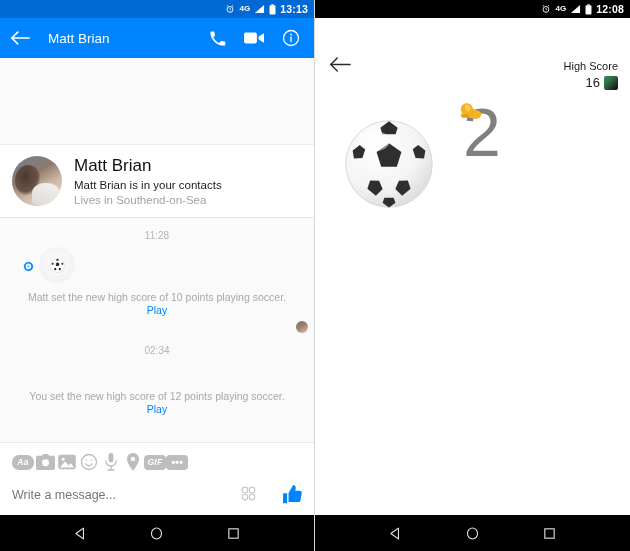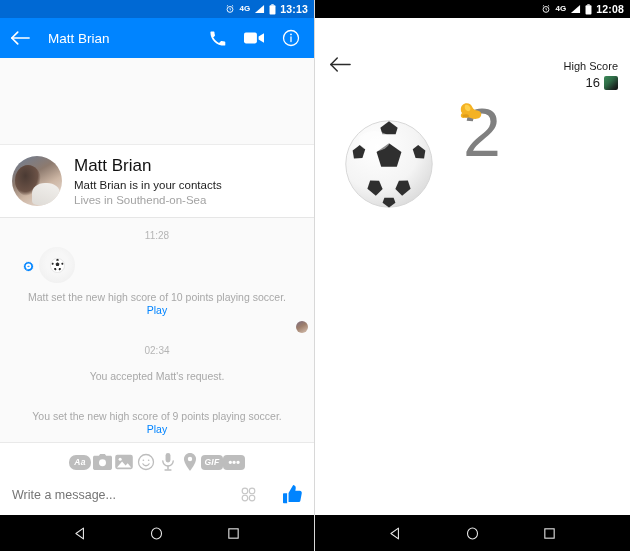--- a/index.html
+++ b/index.html
@@ -78,26 +78,26 @@
   .score-line { text-align:center; font-size:10.5px; color:#a8a8a8; padding:8px 12px 0; }
   .play-link { text-align:center; font-size:10.5px; color:#0084ff; padding-top:1px; cursor:pointer; }
   .receipt { display:flex; justify-content:flex-end; padding:5px 6px 0 0; }
   .receipt .avatar-xs { width:12px; height:12px; border-radius:50%;
     background:linear-gradient(150deg,#7a6a7e,#9e7f6c 45%,#d9c3b3); }
   .accepted { text-align:center; font-size:10.5px; color:#a8a8a8; padding:8px 0 0; }
   .blockgap { height:20px; }
 
   
   .composer { position:absolute; left:0; right:0; bottom:36px; background:#fff; border-top:1px solid #e9e9e9; }
-  .tool-row { display:flex; align-items:center; justify-content:center; padding:8px 12px 6px;font-style:italic; }
+  .tool-row { display:flex; align-items:center; justify-content:flex-start; padding:8px 12px 6px;font-style:italic; }
   .tool { width:22px; height:22px; display:flex; align-items:center; justify-content:center; cursor:pointer; }
   .pill { background:#bdbdbd; color:#fff; border-radius:7px; font-size:8.5px; font-weight:bold;
     display:flex; align-items:center; justify-content:center; width:22px; height:15px; letter-spacing:0.3px; }
   .pill.sq { border-radius:4px; }
-  .input-row { display:flex; align-items:center; padding:6px 12px 11px; gap:26px; }
+  .input-row { display:flex; padding:6px 12px 11px; gap:26px; }
   .msg-input { flex:1; border:none; outline:none; font-size:12.5px; color:#b3b3b3; font-family:inherit; background:transparent; }
   .thumb { cursor:pointer; display:flex; }
 
   
   .navbar { position:absolute; left:0; right:0; bottom:0; height:36px; background:#000;
     display:flex; align-items:center; justify-content:space-around; padding:0 42px; }
   .nav-btn { cursor:pointer; display:flex; }
 
   
   .game-screen { background:#fff; height:calc(551px - 18px - 36px); position:relative;margin-top:24px; }
@@ -213,23 +213,22 @@
       </div>
 
       <div class="score-line">Matt set the new high score of 10 points playing soccer.</div>
       <div class="play-link">Play</div>
 
       <div class="receipt">
         <span class="avatar-xs"></span>
       </div>
 
       <div class="timestamp">02:34</div>
-      <div class="accepted">You accepted Matt's request.</div>
       <div class="blockgap"></div>
-      <div class="score-line">You set the new high score of 9 points playing soccer.</div>
+      <div class="score-line">You set the new high score of 12 points playing soccer.</div>
       <div class="play-link">Play</div>
     </div>
 
     <div class="composer">
       <div class="tool-row">
         <span class="tool">
           <span class="pill">Aa</span>
         </span>
         <span class="tool">
           <svg width="19" height="16" viewBox="0 0 24 20" fill="#bdbdbd">

